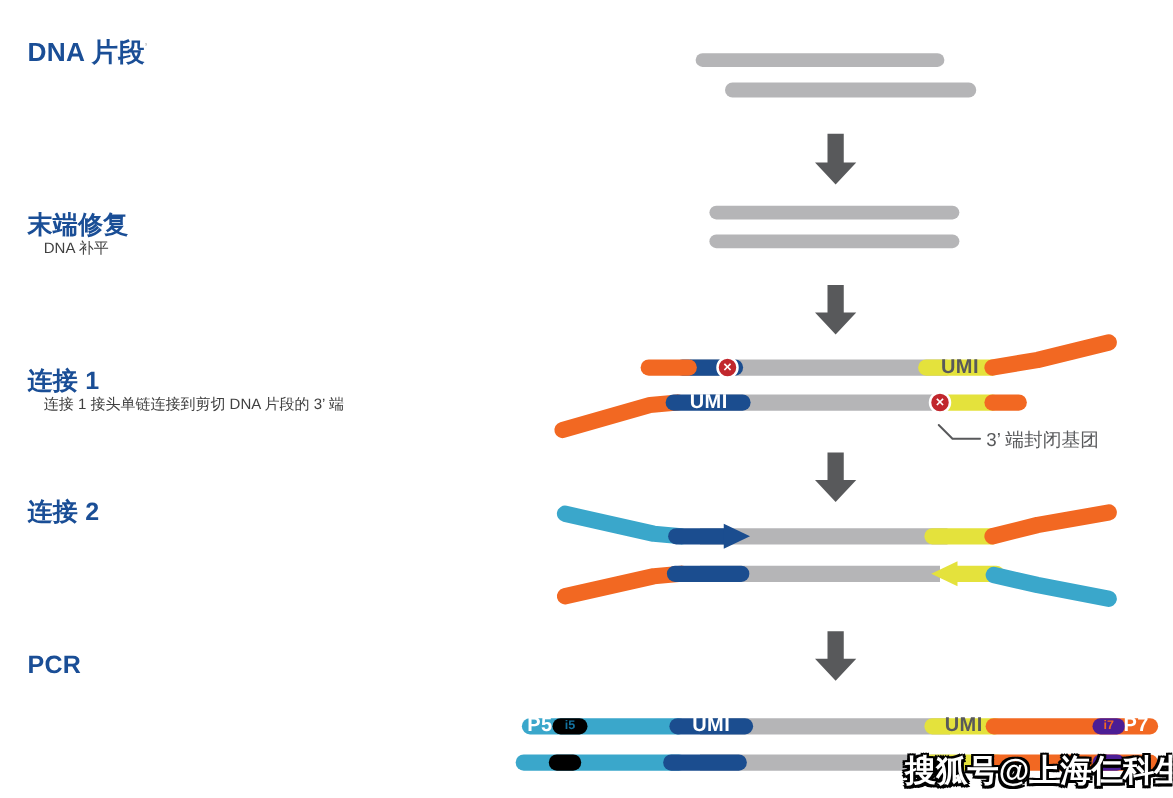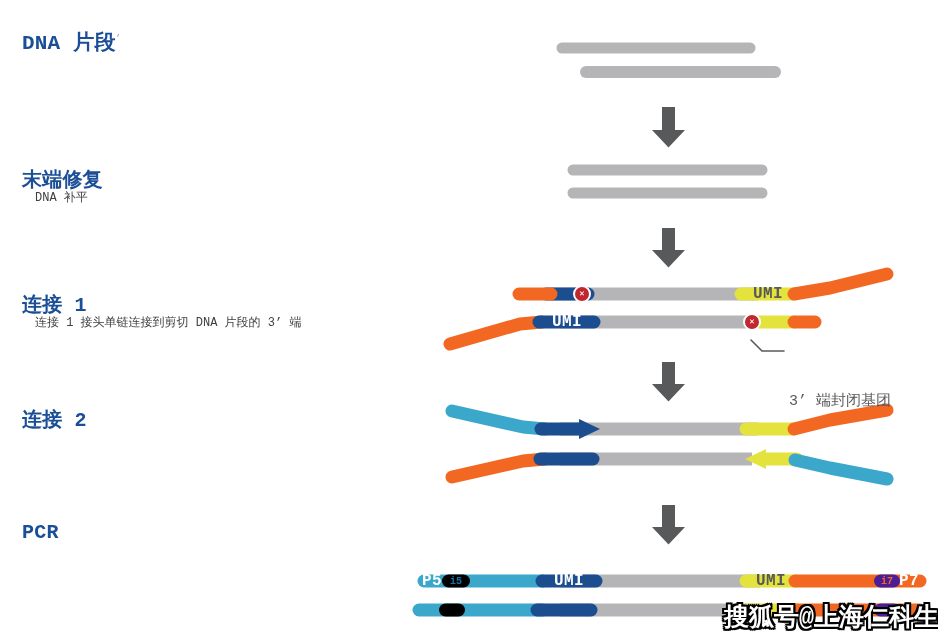--- a/index.html
+++ b/index.html
@@ -1,18 +1,18 @@
 <!DOCTYPE html>
 <html><head>
 <meta charset="utf-8">
 <style>
   html,body{margin:0;padding:0;background:#ffffff;}
   .canvas{
     position:relative;width:938px;height:632px;background:#ffffff;overflow:hidden;
-    font-family:Liberation Mono, monospace;
+    font-family:Liberation Sans, sans-serif;
   }
   .art{position:absolute;left:0;top:0;}
   
   .st{stroke-width:13;fill:none;stroke-linecap:round;stroke-linejoin:round;}
   .base{stroke-linecap:butt;}
   .thin{stroke-width:11;}
   .gray{stroke:#b5b5b7;}
   .dkblue{stroke:#1b4d8f;}
   .orange{stroke:#f26822;}
   .yellow{stroke:#e4e23c;}
@@ -111,29 +111,29 @@
   </svg>
 
   <div class="sec-head" style="top:28px;font-size:21px;"><span>DNA 片段</span><span class="fnote">’</span></div>
 
   <div class="sec-head" style="top:166px;">末端修复</div>
   <div class="sec-desc" style="top:191px;">DNA 补平</div>
 
   <div class="sec-head" style="top:291px;">连接 1</div>
   <div class="sec-desc" style="top:316px;width:318px;">连接 1 接头单链连接到剪切 DNA 片段的 3’ 端</div>
 
-  <div class="sec-head" style="top:406px;text-align:right;">连接 2</div>
+  <div class="sec-head" style="top:396px;text-align:right;">连接 2</div>
 
   <div class="sec-head" style="top:521px;">PCR</div>
 
   <div class="x-badge" style="left:582px;top:294px;">✕</div>
   <div class="pill-label dark-text" style="left:768px;top:294px;">UMI</div>
   <div class="pill-label" style="left:567px;top:322px;">UMI</div>
   <div class="x-badge" style="left:752px;top:322px;">✕</div>
-  <div class="annot" style="left:789px;top:343px;margin-top:48px;">3’ 端封闭基团</div>
+  <div class="annot" style="left:789px;top:343px;">3’ 端封闭基团</div>
 
   <div class="pill-label" style="left:432px;top:581px;">P5</div>
   <div class="mini-pill pill-blue" style="left:456px;top:581px;width:28px;">i5</div>
   <div class="pill-label" style="left:569px;top:581px;">UMI</div>
   <div class="pill-label dark-text" style="left:771px;top:581px;">UMI</div>
   <div class="mini-pill pill-peach" style="left:887px;top:581px;width:26px;">i7</div>
   <div class="pill-label" style="left:909px;top:581px;">P7</div>
 
   <div class="mini-pill pill-blue" style="left:452px;top:610px;width:26px;"></div>
   <div class="mini-pill pill-peach" style="left:887px;top:610px;width:26px;"></div>

